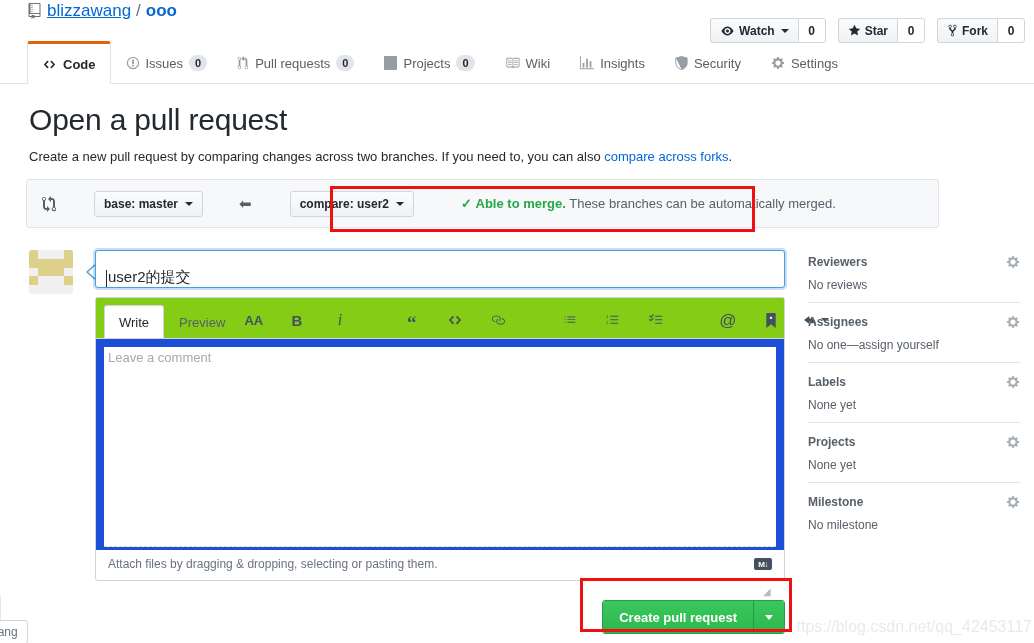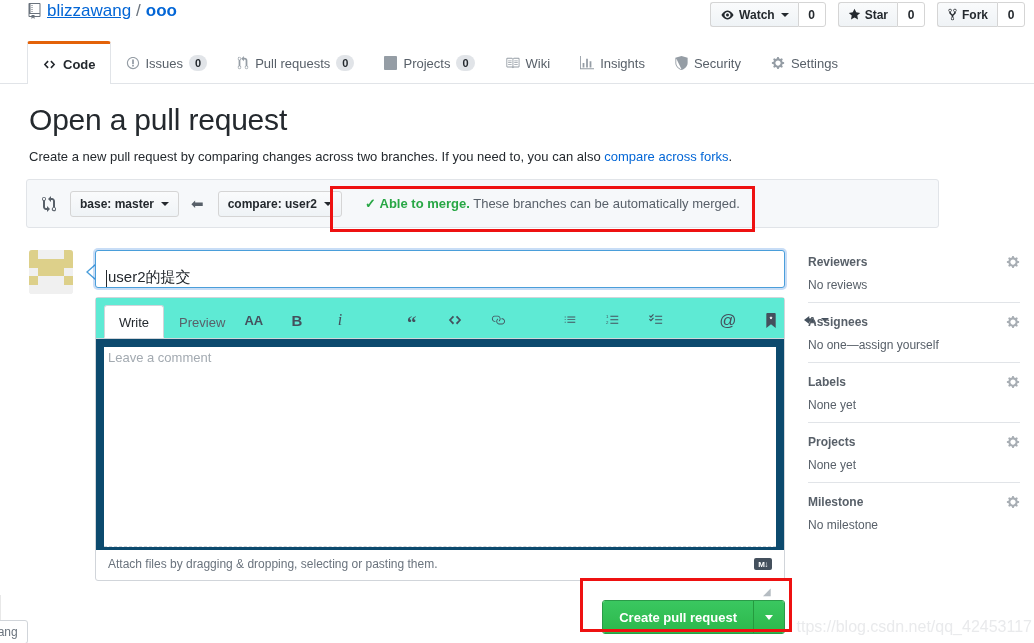--- a/index.html
+++ b/index.html
@@ -22,21 +22,21 @@
     position: absolute; left: 27px; top: 1px;
     display: flex; align-items: center; gap: 5px;
     font-size: 17px;
   }
   .repo-icon { color: #6a737d; display: inline-flex; }
   .repo-owner { color: #0366d6; text-decoration: underline; cursor: pointer; }
   .repo-sep { color: #6a737d; font-weight: 300; }
   .repo-name { color: #0366d6; font-weight: bold; cursor: pointer; }
 
   .repo-actions {
-    position: absolute; right: 9px; top: 2px;
+    position: absolute; right: 9px; top: 18px;
     display: flex; gap: 12px; align-items: center;
   }
   .btn-group { display: flex; align-items: stretch; height: 25px; }
   .btn-grp-main {
     display: flex; align-items: center; gap: 4px;
     border: 1px solid #d5d5d5; border-right: none;
     border-radius: 3px 0 0 3px;
     background: linear-gradient(#fafbfc,#eff3f6);
     padding: 0 9px; font-size: 12px; font-weight: bold; color: #24292e;
     cursor: pointer; white-space: nowrap;
@@ -89,21 +89,21 @@
     position: absolute; left: 29px; top: 149px;
     font-size: 13px; color: #24292e;
   }
   .page-sub a { color: #0366d6; text-decoration: none; cursor: pointer; }
 
   
   .compare-bar {
     position: absolute; left: 26px; top: 179px;
     width: 913px; height: 49px;
     background: #f6f8fa; border: 1px solid #e1e4e8; border-radius: 3px;
-    display: flex; align-items: center;
+    display: flex; align-items: center; gap: 24px;
   }
   .cmp-icon { margin-left: 15px; color: #586069; display: inline-flex; }
   .branch-btn {
     margin-left: 14px;
     display: inline-flex; align-items: center; gap: 5px;
     border: 1px solid #d5d5d5; border-radius: 3px;
     background: linear-gradient(#fafbfc,#eff3f6);
     height: 26px; padding: 0 9px;
     font-size: 12px; font-weight: bold; color: #24292e; cursor: pointer;
   }
@@ -159,21 +159,21 @@
   }
 
   .comment-box {
     margin-top: 9px;
     width: 690px;
     border: 1px solid #d1d5da; border-radius: 3px;
     background: #fff;
   }
   .tabnav {
     display: flex; align-items: flex-end; justify-content: space-between;
-    background: #5eead4; border-bottom: 1px solid #d1d5da;
+    background: #84cc16; border-bottom: 1px solid #d1d5da;
     padding: 8px 8px 0 8px; height: 41px;
   }
   .wp-tabs { display: flex; }
   .wp-tab {
     padding: 0 14px; height: 33px; line-height: 33px;
     font-size: 13px; color: #586069; cursor: pointer;
     border: 1px solid transparent; border-radius: 3px 3px 0 0;
   }
   .wp-tab.active {
     background: #fff; color: #24292e;
@@ -183,21 +183,21 @@
   .md-toolbar {
     display: flex; align-items: flex-start; gap: 16px;
     padding-bottom: 7px; color: #44505d;
   }
   .md-btn {
     display: inline-flex; align-items: center; justify-content: center;
     width: 27px; height: 22px; cursor: pointer; color: #44505d;
   }
   .md-gap { width: 13px; }
 
-  .comment-body { padding: 8px 8px 0 8px; background: #0c4a6e; }
+  .comment-body { padding: 8px 8px 0 8px; background: #1d4ed8; }
   .comment-area {
     width: 100%; height: 200px;
     border: none; outline: none; resize: none;
     font-family: "Liberation Sans", sans-serif; font-size: 13px;
     color: #24292e; background: #fff;
     padding: 3px 4px;
     border-bottom: 1px dashed #d1d5da;
     position: relative;
   }
   .comment-area::placeholder { color: #a3aab1; }

